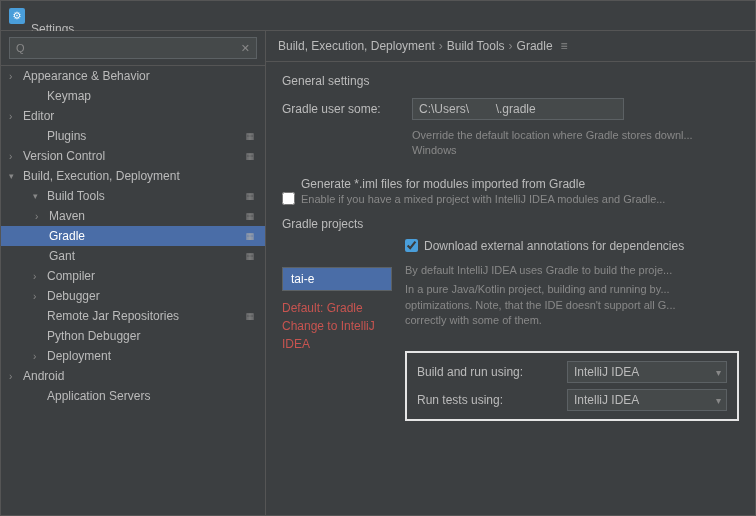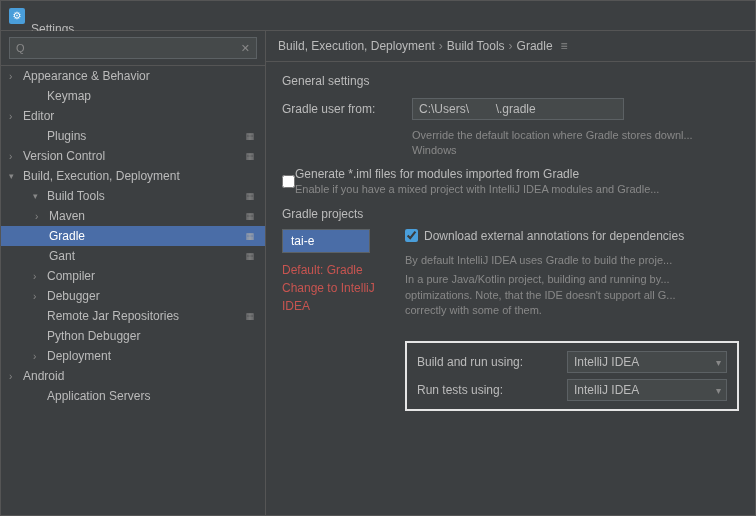--- a/index.html
+++ b/index.html
@@ -36,28 +36,28 @@
     .breadcrumb { padding: 8px 12px; border-bottom: 1px solid #555; font-size: 12px; color: #bbb; display: flex; align-items: center; gap: 4px; }
     .breadcrumb .separator { color: #888; }
 
     .content-body { padding: 12px 16px; flex: 1; overflow-y: auto; }
     .section-title { font-size: 12px; color: #bbb; margin-bottom: 10px; font-weight: normal; }
 
     .form-row { display: flex; align-items: center; margin-bottom: 8px; }
     .form-label { color: #bbb; font-size: 12px; min-width: 130px; }
     .form-input { background: #45494a; border: 1px solid #5c6164; color: #bbb; padding: 3px 6px; font-size: 12px; outline: none; width: 212px; }
 
-    .help-text { font-size: 11px; color: #888; margin-left: 130px; margin-bottom: 8px; line-height: 1.4; }
-
-    .checkbox-row { display: flex; align-items: center; margin-bottom: 4px; }
+    .help-text { font-size: 11px; color: #888; margin-left: 130px; margin-bottom: 18px; line-height: 1.4; }
+
+    .checkbox-row { display: flex; align-items: flex-end; margin-bottom: 4px; gap: 6px; }
     .checkbox-row input[type="checkbox"] { margin-top: 2px; flex-shrink: 0; }
     .checkbox-label { font-size: 12px; color: #bbb; }
     .checkbox-help { font-size: 11px; color: #888; margin-top: 2px; }
     .section-title-sm { font-size: 12px; color: #bbb; margin-bottom: 8px; }
-    .project-list { width: 88px; border: 1px solid #5c6164; background: #5eead4; flex-shrink: 0; }
+    .project-list { width: 110px; border: 1px solid #5c6164; background: #5eead4; flex-shrink: 0; margin-top: 28px; }
     .project-item { padding: 4px 8px; font-size: 12px; color: #fff; background: #4a6da7; cursor: pointer; }
 
     .project-settings { flex: 1; padding-left: 12px; }
     .project-checkbox-row { display: flex; align-items: center; gap: 6px; margin-bottom: 10px; }
     .project-checkbox-row input[type="checkbox"] { accent-color: #4a9eda; }
     .project-checkbox-label { font-size: 12px; color: #bbb; }
 
     .build-run-section { margin-top: 4px; }
     .build-run-title { font-size: 12px; color: #bbb; margin-bottom: 4px; font-weight: normal; }
     .build-run-desc { font-size: 11px; color: #888; margin-bottom: 4px; line-height: 1.4; }
@@ -204,21 +204,21 @@
         <span>Gradle</span>
         <span style="color:#888; margin-left:4px;">≡</span>
       </div>
 
       <div class="content-body">
 
         <div>
           <div class="section-title">General settings</div>
 
           <div class="form-row">
-            <span class="form-label">Gradle user from:</span>
+            <span class="form-label">Gradle user some:</span>
             <input class="form-input" type="text" value="C:\Users\        \.gradle" style="">
           </div>
           <div class="help-text">
             Override the default location where Gradle stores downl...<br>Windows
           </div>
 
           <div class="checkbox-row">
             <input type="checkbox" style="">
             <div>
               <div class="checkbox-label">Generate *.iml files for modules imported from Gradle</div>

